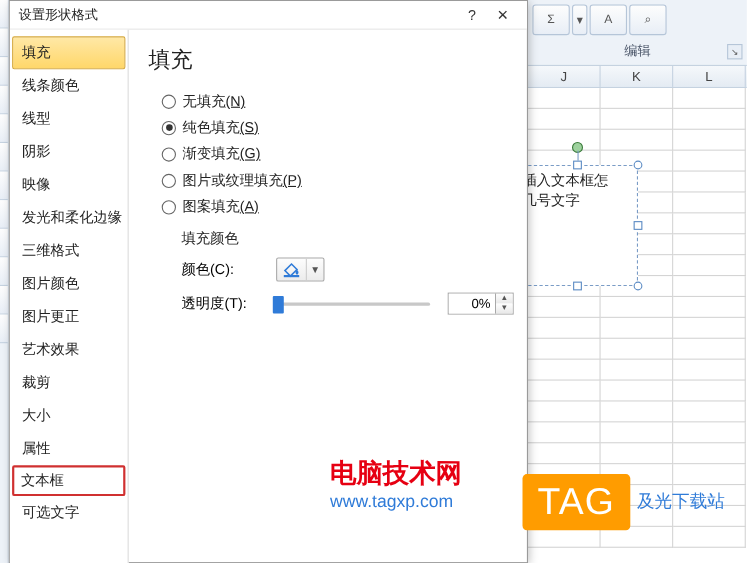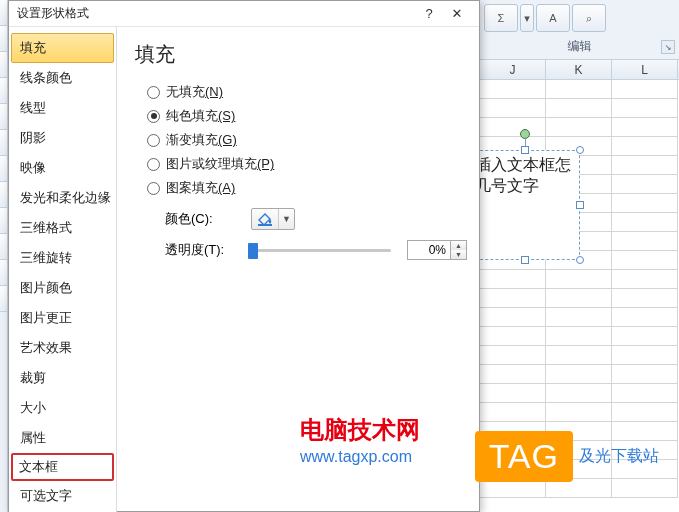--- a/index.html
+++ b/index.html
@@ -15,21 +15,21 @@
 
 
 .sheet { position: absolute; top: 60px; left: 480px; right: 0; bottom: 0; background: #fff; }
 .col-headers { display: flex; height: 20px; background: linear-gradient(#f5f8fb,#e4ebf3); border-bottom: 1px solid #c5d2e0; }
 .col-headers div { flex: 0 0 66px; border-right: 1px solid #c5d2e0; text-align: center; font-size: 12px; color: #444; line-height: 20px; }
 .cells { position: relative; }
 .cells .row { display: flex; height: 19px; }
 .cells .cell { flex: 0 0 66px; border-right: 1px solid #d4d4d4; border-bottom: 1px solid #d4d4d4; }
 
 
-.textbox-shape { position: absolute; top: 70px; left: -10px; width: 110px; height: 110px; border: 1px dashed #7a9cc6; background: #fff; padding: 4px; font-size: 16px; color: #222; }
+.textbox-shape { position: absolute; top: 70px; left: -10px; width: 110px; height: 110px; border: 1px dashed #7a9cc6; background: #fff; padding: 4px; font-size: 13px; color: #222; }
 .textbox-shape .handle { position: absolute; width: 8px; height: 8px; background: #fff; border: 1px solid #5b8bc4; border-radius: 50%; }
 .textbox-shape .h-tl { top:-5px; left:-5px; } .textbox-shape .h-tr { top:-5px; right:-5px; }
 .textbox-shape .h-bl { bottom:-5px; left:-5px; } .textbox-shape .h-br { bottom:-5px; right:-5px; }
 .textbox-shape .h-tm { top:-5px; left:50%; margin-left:-4px; border-radius:0; }
 .textbox-shape .h-bm { bottom:-5px; left:50%; margin-left:-4px; border-radius:0;}
 .textbox-shape .h-ml { left:-5px; top:50%; margin-top:-4px; border-radius:0;}
 .textbox-shape .h-mr { right:-5px; top:50%; margin-top:-4px; border-radius:0;}
 .textbox-shape .rot { position:absolute; top:-22px; left:50%; margin-left:-5px; width:10px; height:10px; border:1px solid #3a7a3a; border-radius:50%; background:#9ed29e;}
 .textbox-shape .rot-line { position:absolute; top:-14px; left:50%; width:1px; height:10px; background:#7a9cc6;}
 
@@ -258,21 +258,20 @@
   </div>
   <div class="dialog-body">
     <div class="sidebar">
         <div class="item selected">填充</div>
         <div class="item">线条颜色</div>
         <div class="item">线型</div>
         <div class="item">阴影</div>
         <div class="item">映像</div>
         <div class="item">发光和柔化边缘</div>
         <div class="item">三维格式</div>
-        <div class="item">三维旋转</div>
         <div class="item">图片颜色</div>
         <div class="item">图片更正</div>
         <div class="item">艺术效果</div>
         <div class="item">裁剪</div>
         <div class="item">大小</div>
         <div class="item">属性</div>
         <div class="item highlighted">文本框</div>
         <div class="item">可选文字</div>
       </div>
     <div class="pane">
@@ -293,20 +292,21 @@
           <div class="radio-row">
             <span class="radio"></span>
             <span>图片或纹理填充<span class="ul">(P)</span></span>
           </div>
           <div class="radio-row">
             <span class="radio"></span>
             <span>图案填充<span class="ul">(A)</span></span>
           </div>
         </div>
       <div class="subsection">
+        <div class="sub-label">填充颜色</div>
         <div class="field-row">
           <span class="flabel">颜色(C):</span>
           <span class="color-dd">
             <span class="swatch">
               <svg width="18" height="16" viewBox="0 0 18 16">
                   <path d="M3 9 L9 3 L14 8 L8 14 Z" fill="none" stroke="#2f7bd8" stroke-width="1.4"></path>
                   <path d="M14 8 Q16 10 15 12 Q14 13 13 12 Q12 10 14 8 Z" fill="#2f7bd8"></path>
                   <rect x="2" y="13" width="14" height="2" fill="#2f7bd8"></rect>
                 </svg>
             </span>

